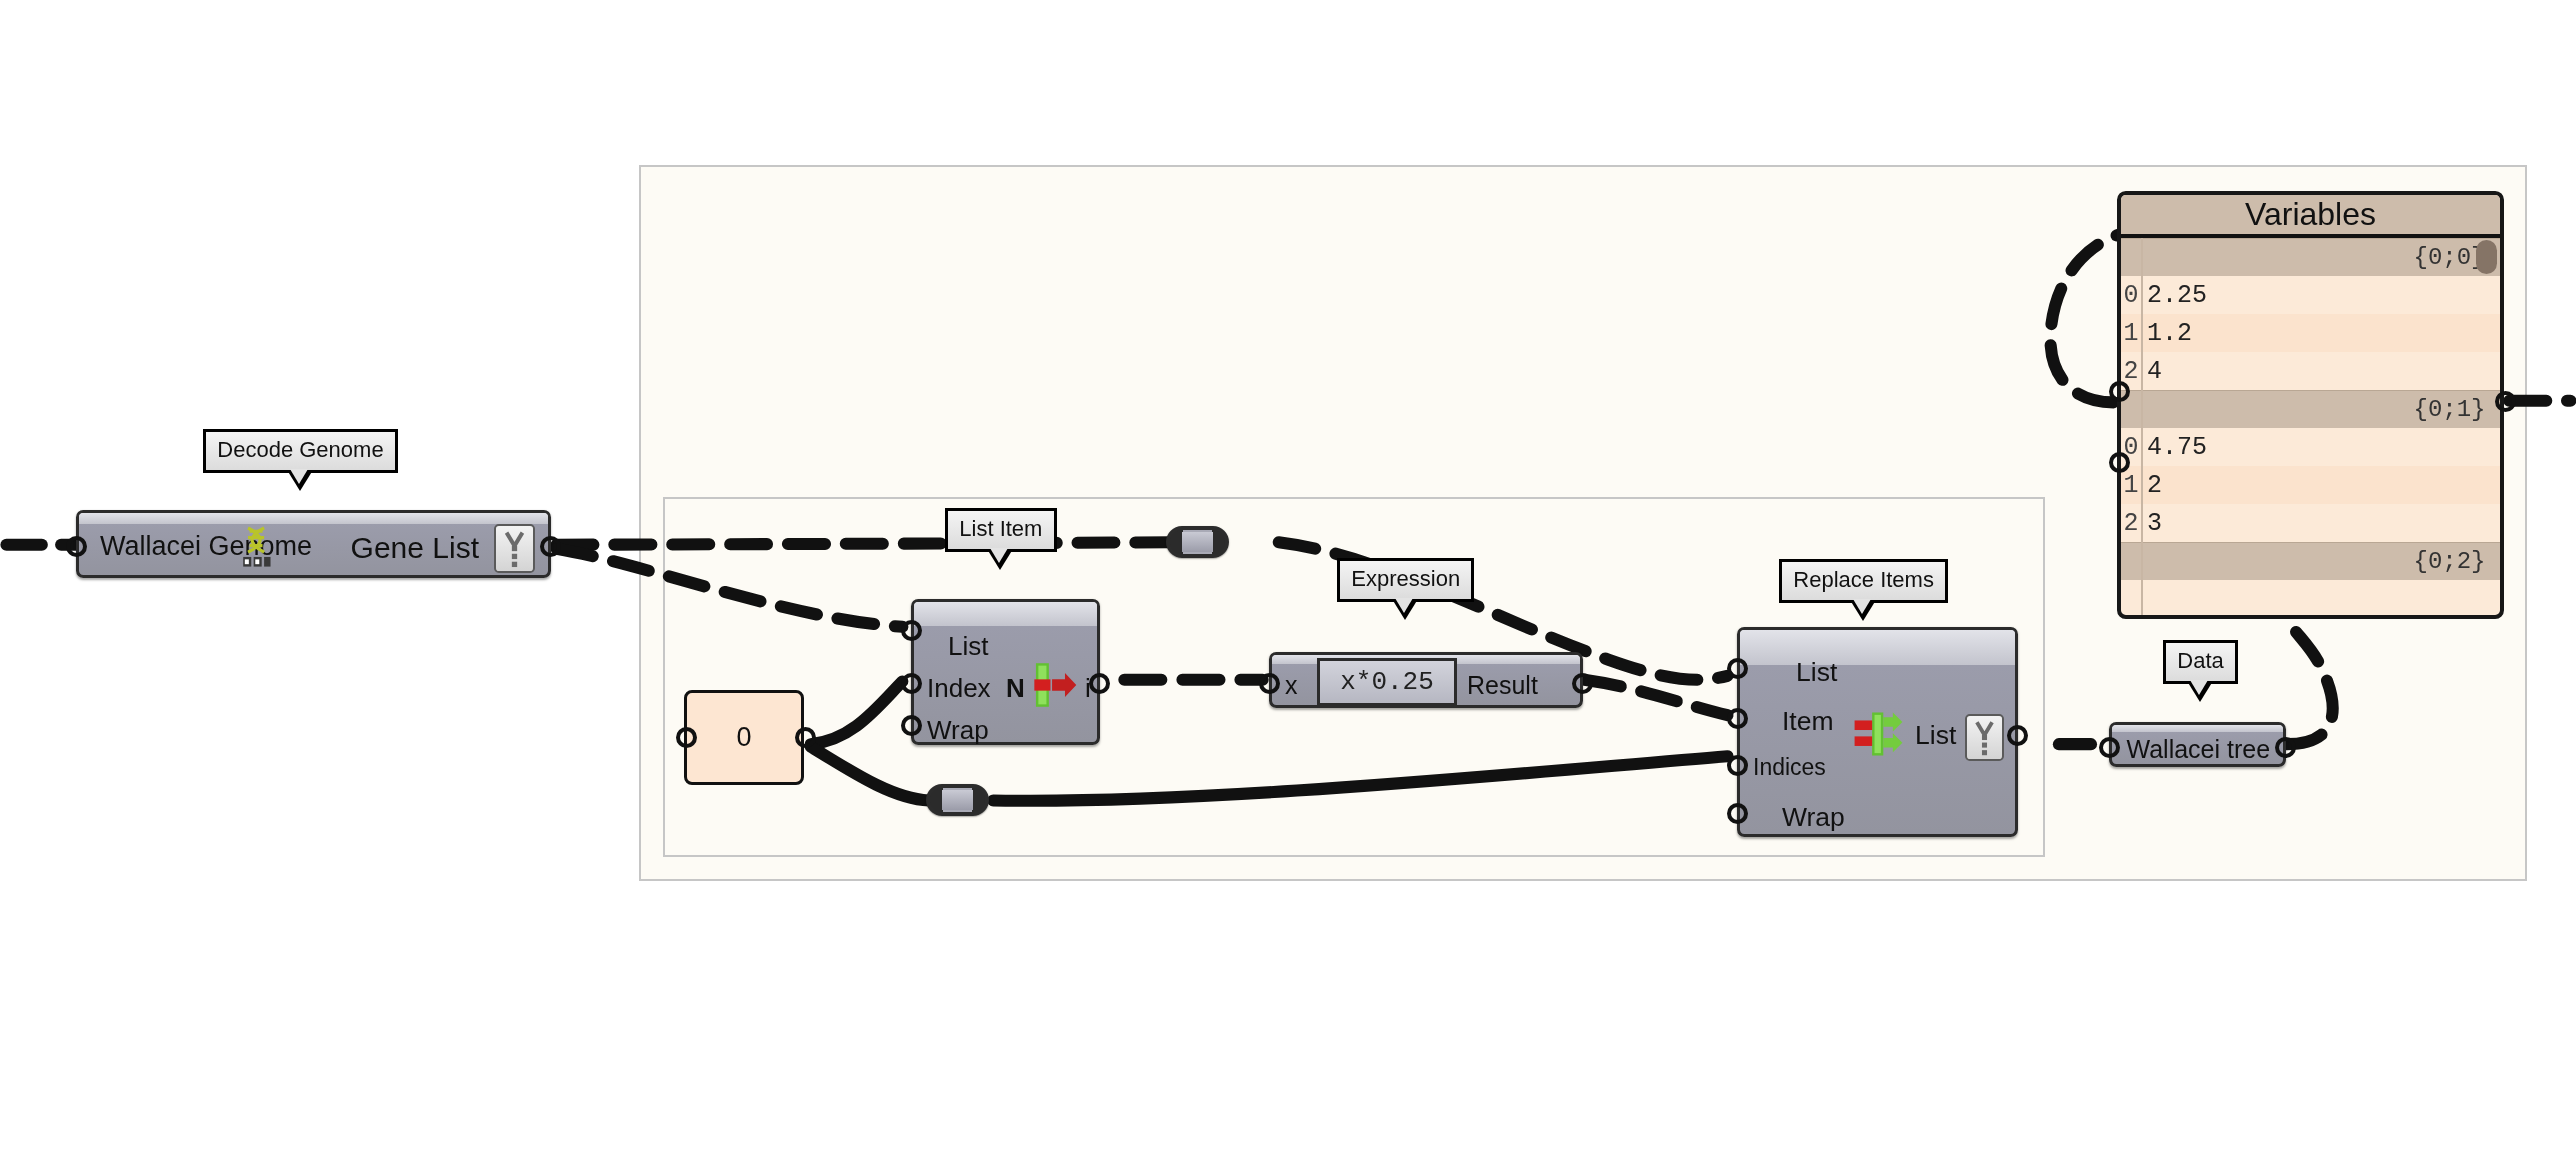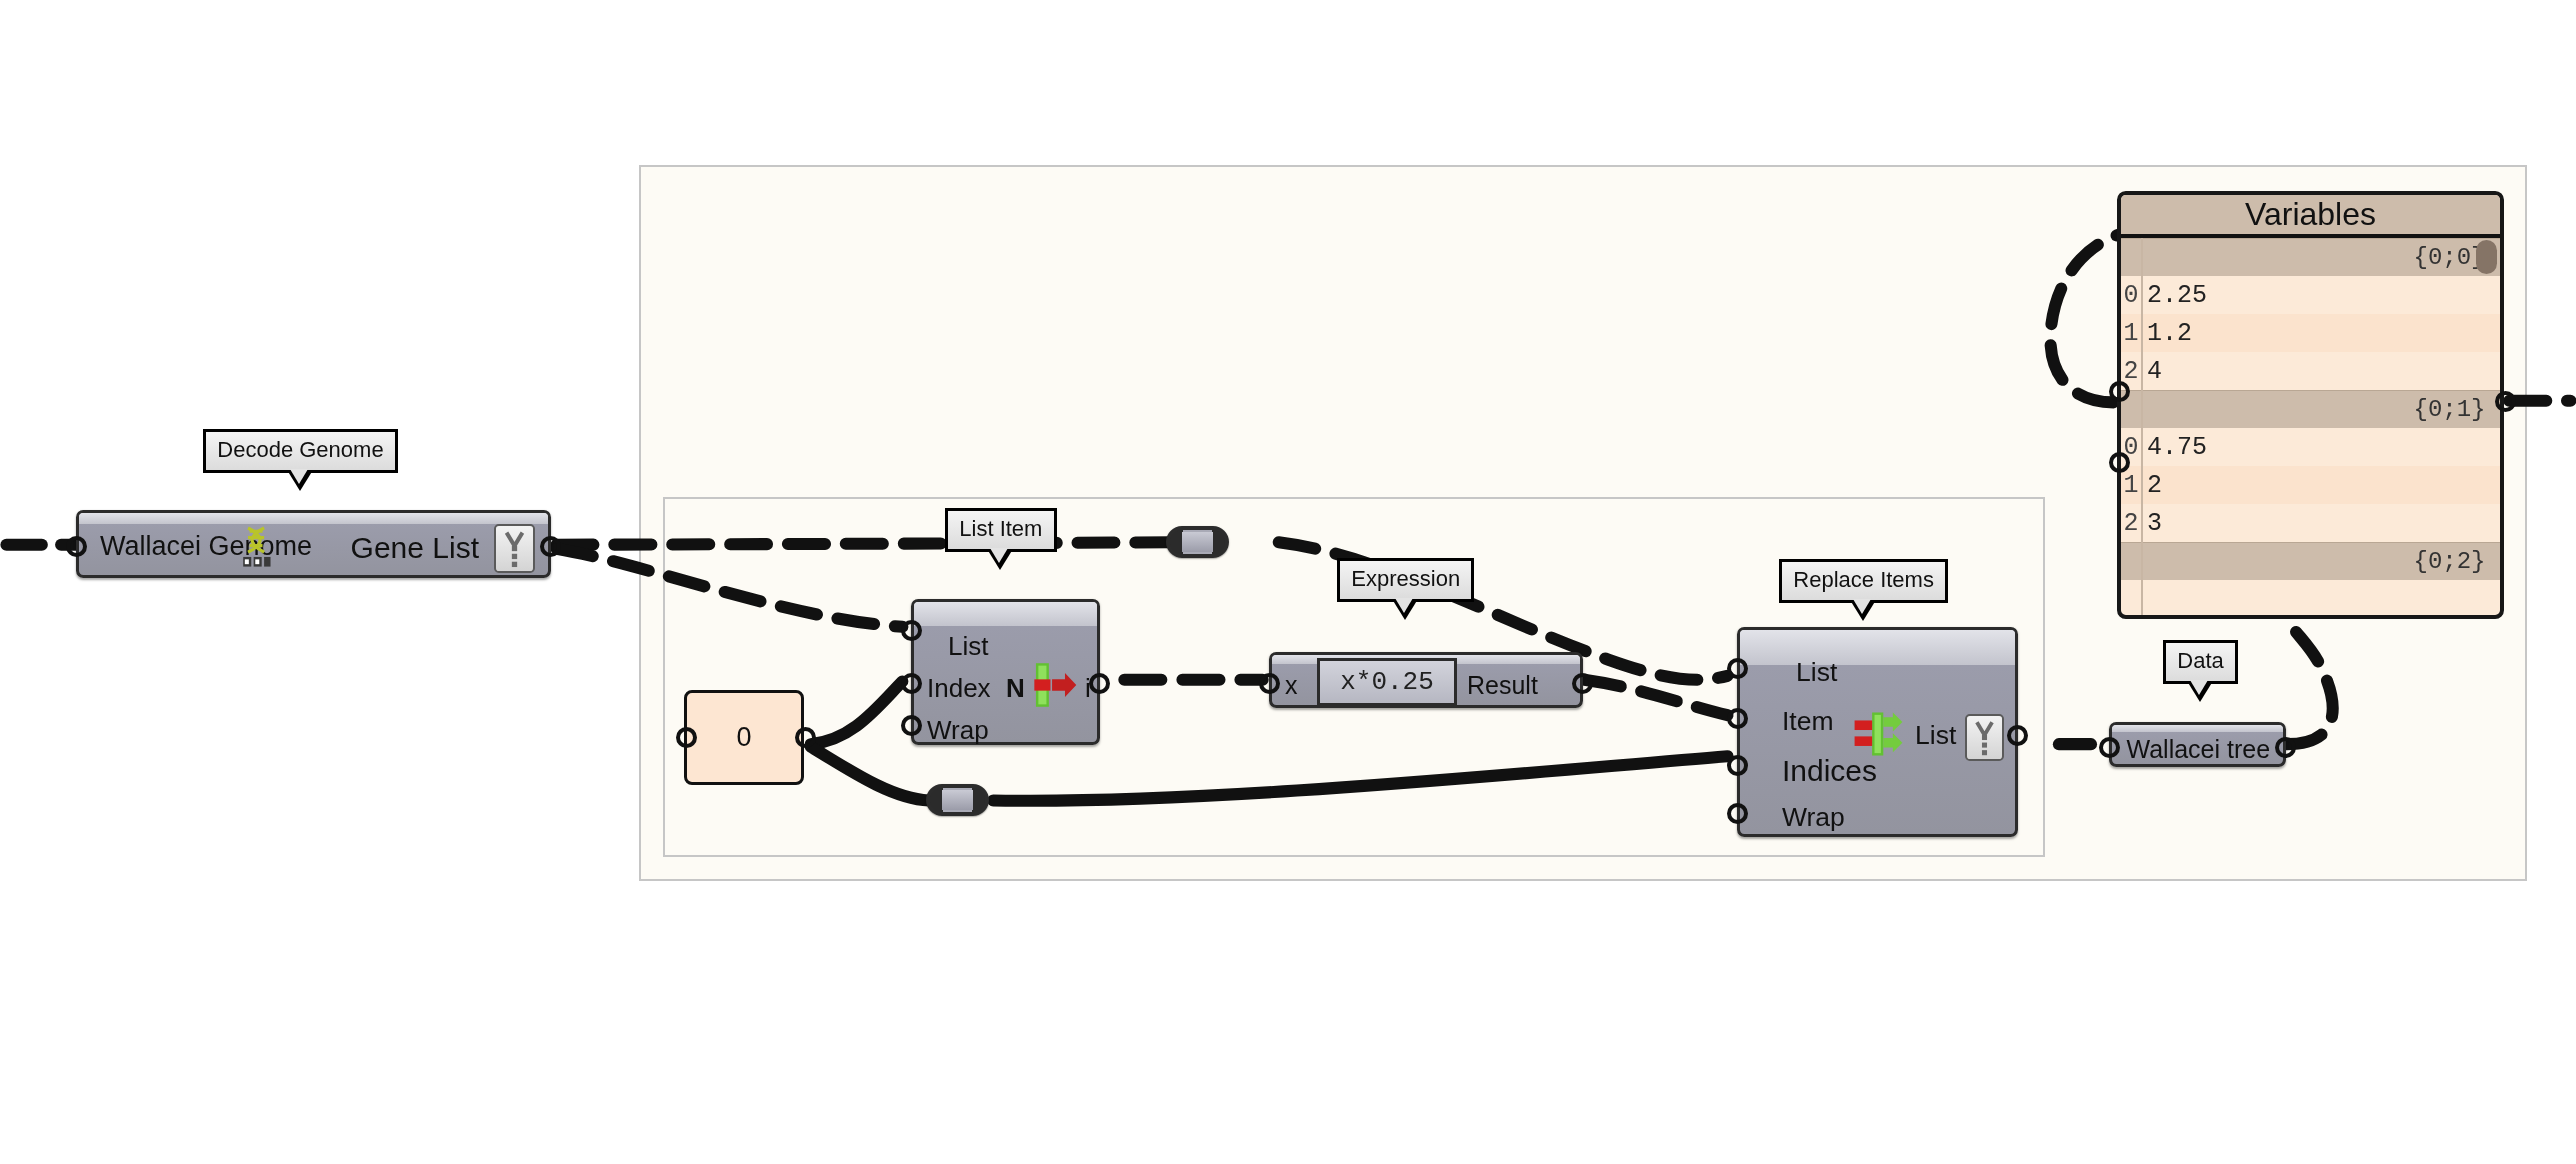--- a/index.html
+++ b/index.html
@@ -202,21 +202,21 @@
 
   <div class="balloon" style="left:1337px;top:558px;">
     <span>Expression</span>
     <span class="tail"></span>
   </div>
 
   <div class="comp" id="comp-replace" style="left:1737px;top:627px;width:281px;height:210px;">
     <div class="cap"></div>
     <div class="lbl" style="left:56px;top:27px;font-size:26.5px;">List</div>
     <div class="lbl" style="left:42px;top:76px;font-size:26.5px;">Item</div>
-    <div class="lbl" style="left:13px;top:124px;font-size:30px;margin-left:29px;">Indices</div>
+    <div class="lbl" style="left:13px;top:124px;font-size:23px;">Indices</div>
     <div class="lbl" style="left:42px;top:172px;font-size:26.5px;">Wrap</div>
     <svg class="node-icon" style="left:113px;top:79px;width:51px;height:50px;" viewBox="0 0 64 62">
       <rect x="24" y="4" width="14" height="54" fill="#62c132"></rect>
       <rect x="27" y="7" width="8" height="48" fill="#8fe05c"></rect>
       <rect x="2" y="14" width="22" height="12" fill="#d31f1f"></rect>
       <rect x="2" y="34" width="22" height="12" fill="#d31f1f"></rect>
       <path d="M38,10 L50,10 L50,4 L62,16 L50,28 L50,22 L38,22 Z" fill="#74cc3e"></path>
       <path d="M38,36 L50,36 L50,30 L62,42 L50,54 L50,48 L38,48 Z" fill="#74cc3e"></path>
     </svg>
     <div class="lbl" style="left:175px;top:90px;font-size:26.5px;">List</div>

